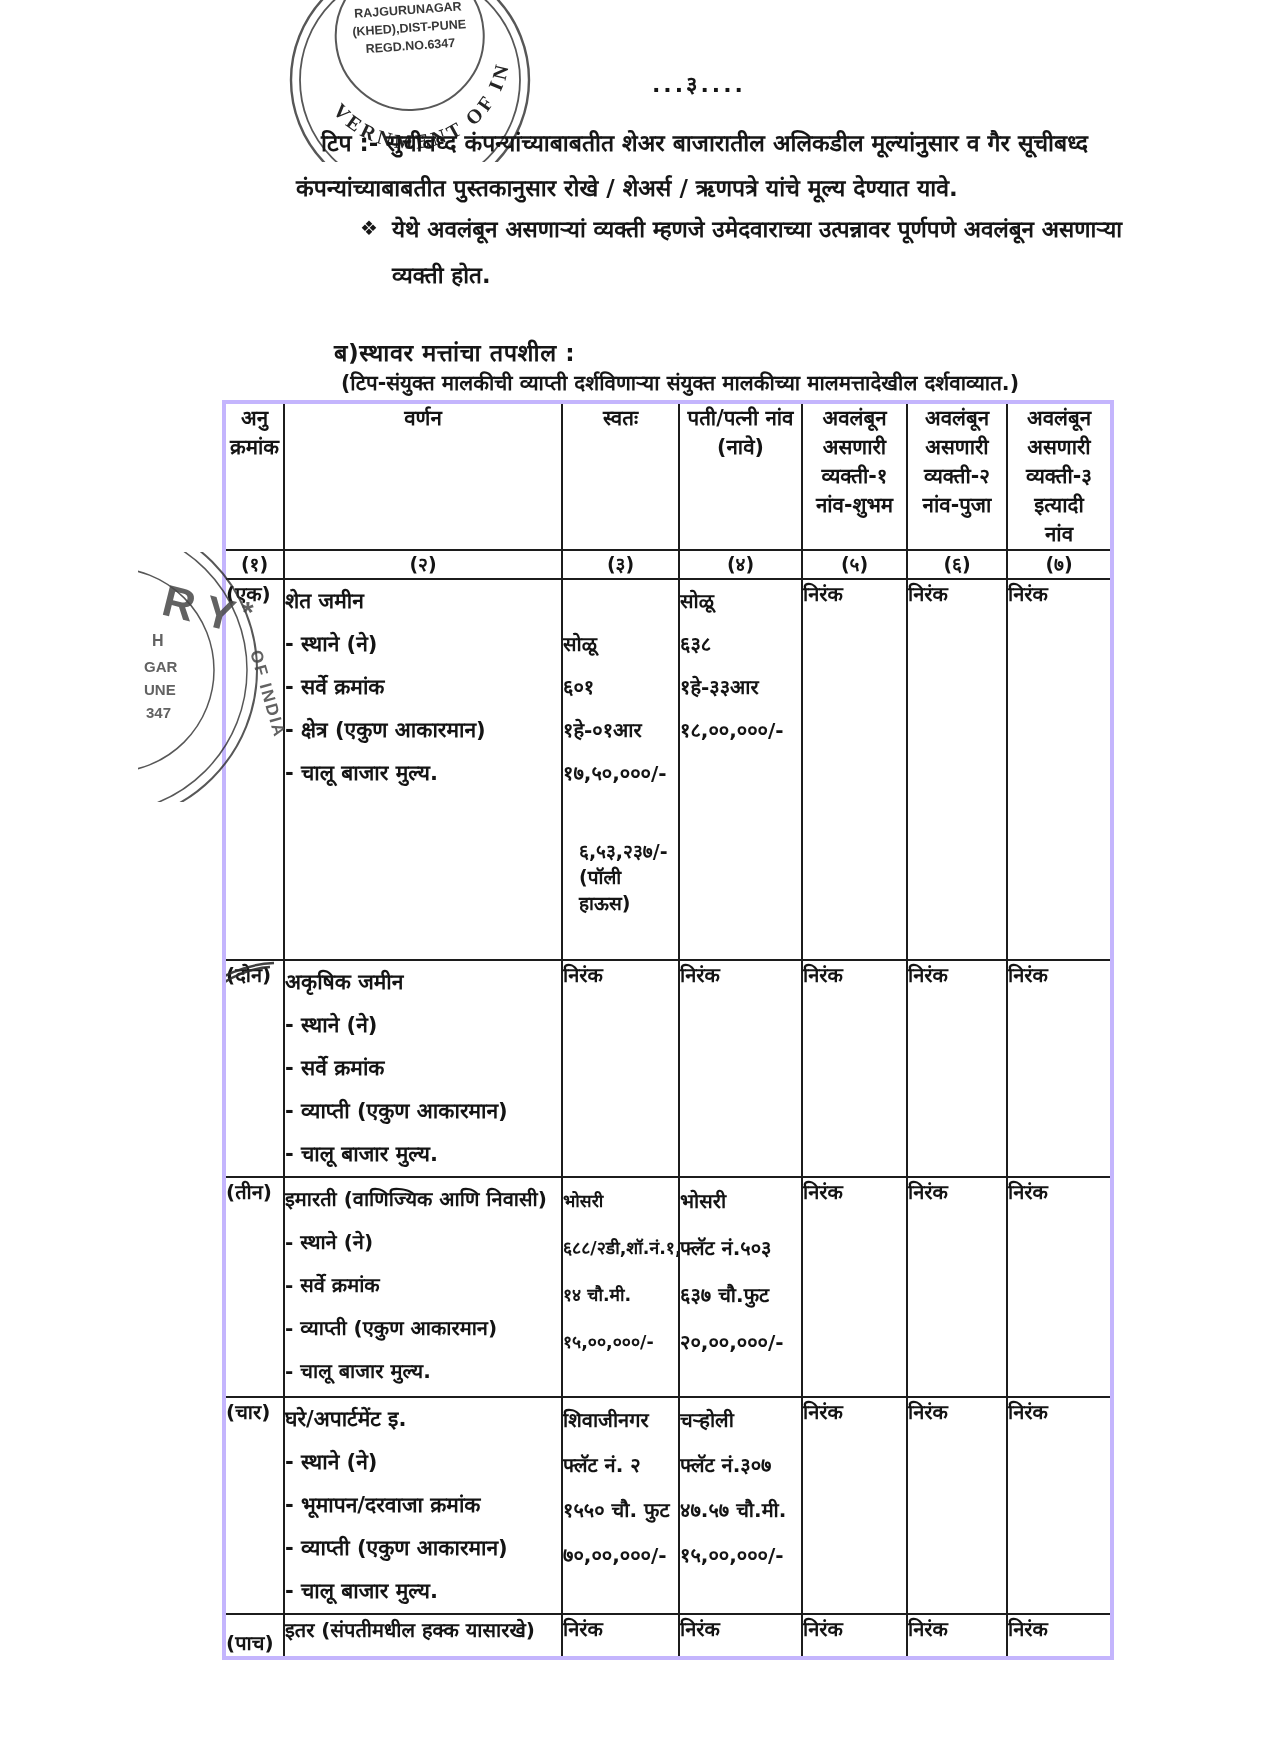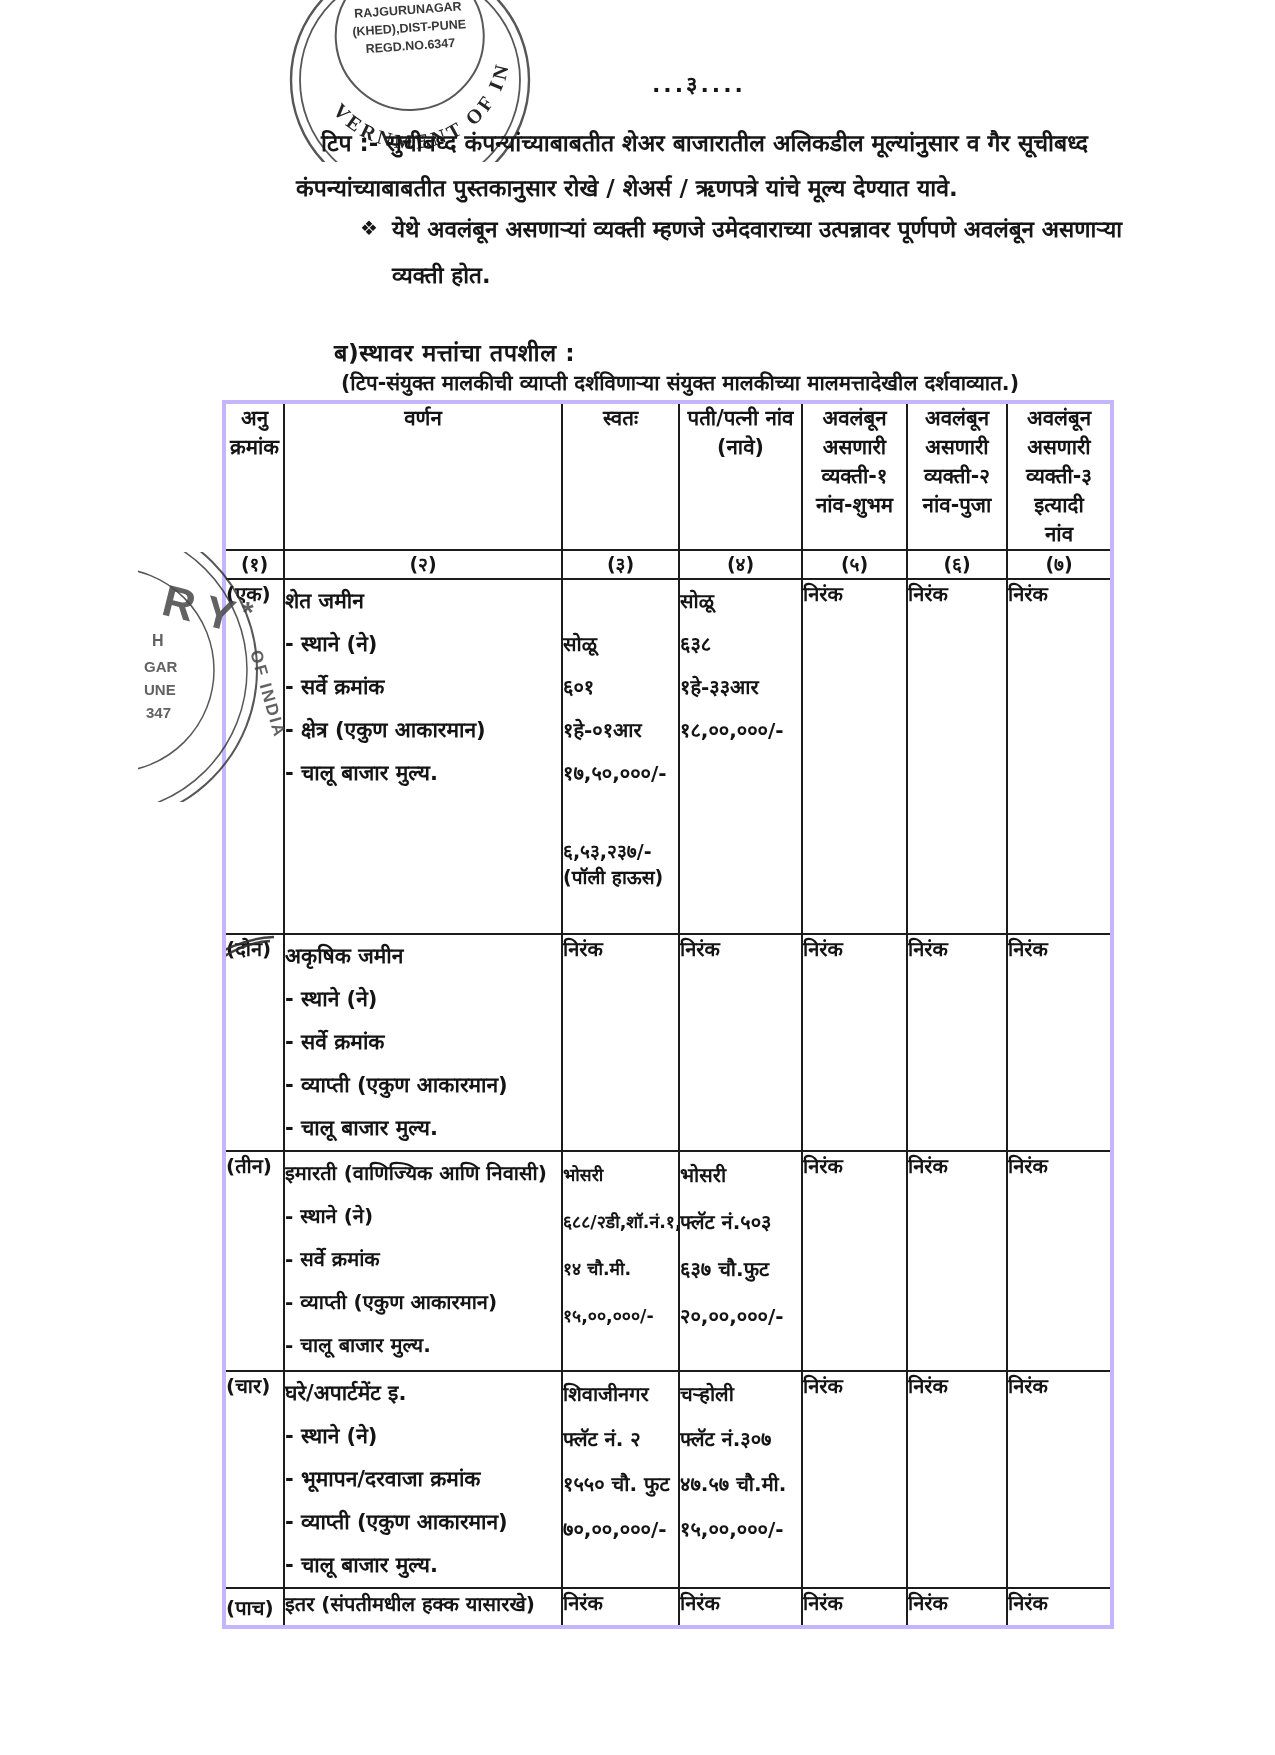--- a/index.html
+++ b/index.html
@@ -32,21 +32,21 @@
   td.cn{text-align:center;font-size:19px;line-height:27px;padding-top:2px;}
   td.sr{text-align:left;font-size:20px;padding-top:6px;position:relative;}
   td.desc{white-space:pre-line;font-size:21px;line-height:43px;padding:3px 4px 0 12px;text-align:left;}
   td.desc.small{font-size:20px;}
   td.val{white-space:pre-line;font-size:20px;padding-left:11px;text-align:left;}
   .lh43{line-height:43px;} .lh47{line-height:47px;} .lh45{line-height:45px;}
   .pt52{padding-top:52px;} .pt48{padding-top:44px;}
   td.nil{text-align:left;font-size:20px;white-space:pre-line;}
   .ptNil-r1{padding-top:100px;} .ptNil-r2{padding-top:36px;} .ptNil-r3{padding-top:42px;}
   .ptNil-r4{padding-top:24px;} .ptNil-r5{padding-top:3px;}
-  .extra{line-height:26px;font-size:19px;padding-left:0;}
+  .extra{line-height:26px;font-size:19px;padding-left:16px;}
   td.f17{font-size:17.5px;}
   
   .stamp{pointer-events:none;}
   .stamp-top{left:282px;top:0px;}
   .stamp-left{left:138px;top:552px;}
   .ink{stroke:#2e2e2e;fill:none;opacity:.8;}
   .st1{font-size:12.5px;font-family:"Liberation Sans",sans-serif;font-weight:700;fill:#383838;text-anchor:middle;}
   .st2{font-size:20px;font-family:"Liberation Serif",serif;font-weight:700;fill:#242424;letter-spacing:4px;}
   .g1{fill:#474747;font-family:"Liberation Sans",sans-serif;font-weight:700;opacity:.85;}
   .scribble{stroke:#2b2b2b;fill:none;stroke-width:2.5px;opacity:.9;}
@@ -205,21 +205,21 @@
     <td class="val pt48 lh45">चऱ्होली
 फ्लॅट नं.३०७
 ४७.५७ चौ.मी.
 १५,००,०००/-</td>
     <td class="nil ptNil-r4">निरंक</td>
     <td class="nil ptNil-r4">निरंक</td>
     <td class="nil ptNil-r4">निरंक</td>
   </tr>
 
   <tr style="height:39px;">
-    <td class="sr" style="padding-top:5px;margin-left:20px;">(पाच)</td>
+    <td class="sr" style="padding-top:14px;margin-left:20px;">(पाच)</td>
     <td class="desc" style="line-height:31px;font-size:20px;">इतर (संपतीमधील हक्क यासारखे)</td>
     <td class="nil ptNil-r5">निरंक</td>
     <td class="nil ptNil-r5">निरंक</td>
     <td class="nil ptNil-r5">निरंक</td>
     <td class="nil ptNil-r5">निरंक</td>
     <td class="nil ptNil-r5">निरंक</td>
   </tr>
 </tbody>
   </table>
 

